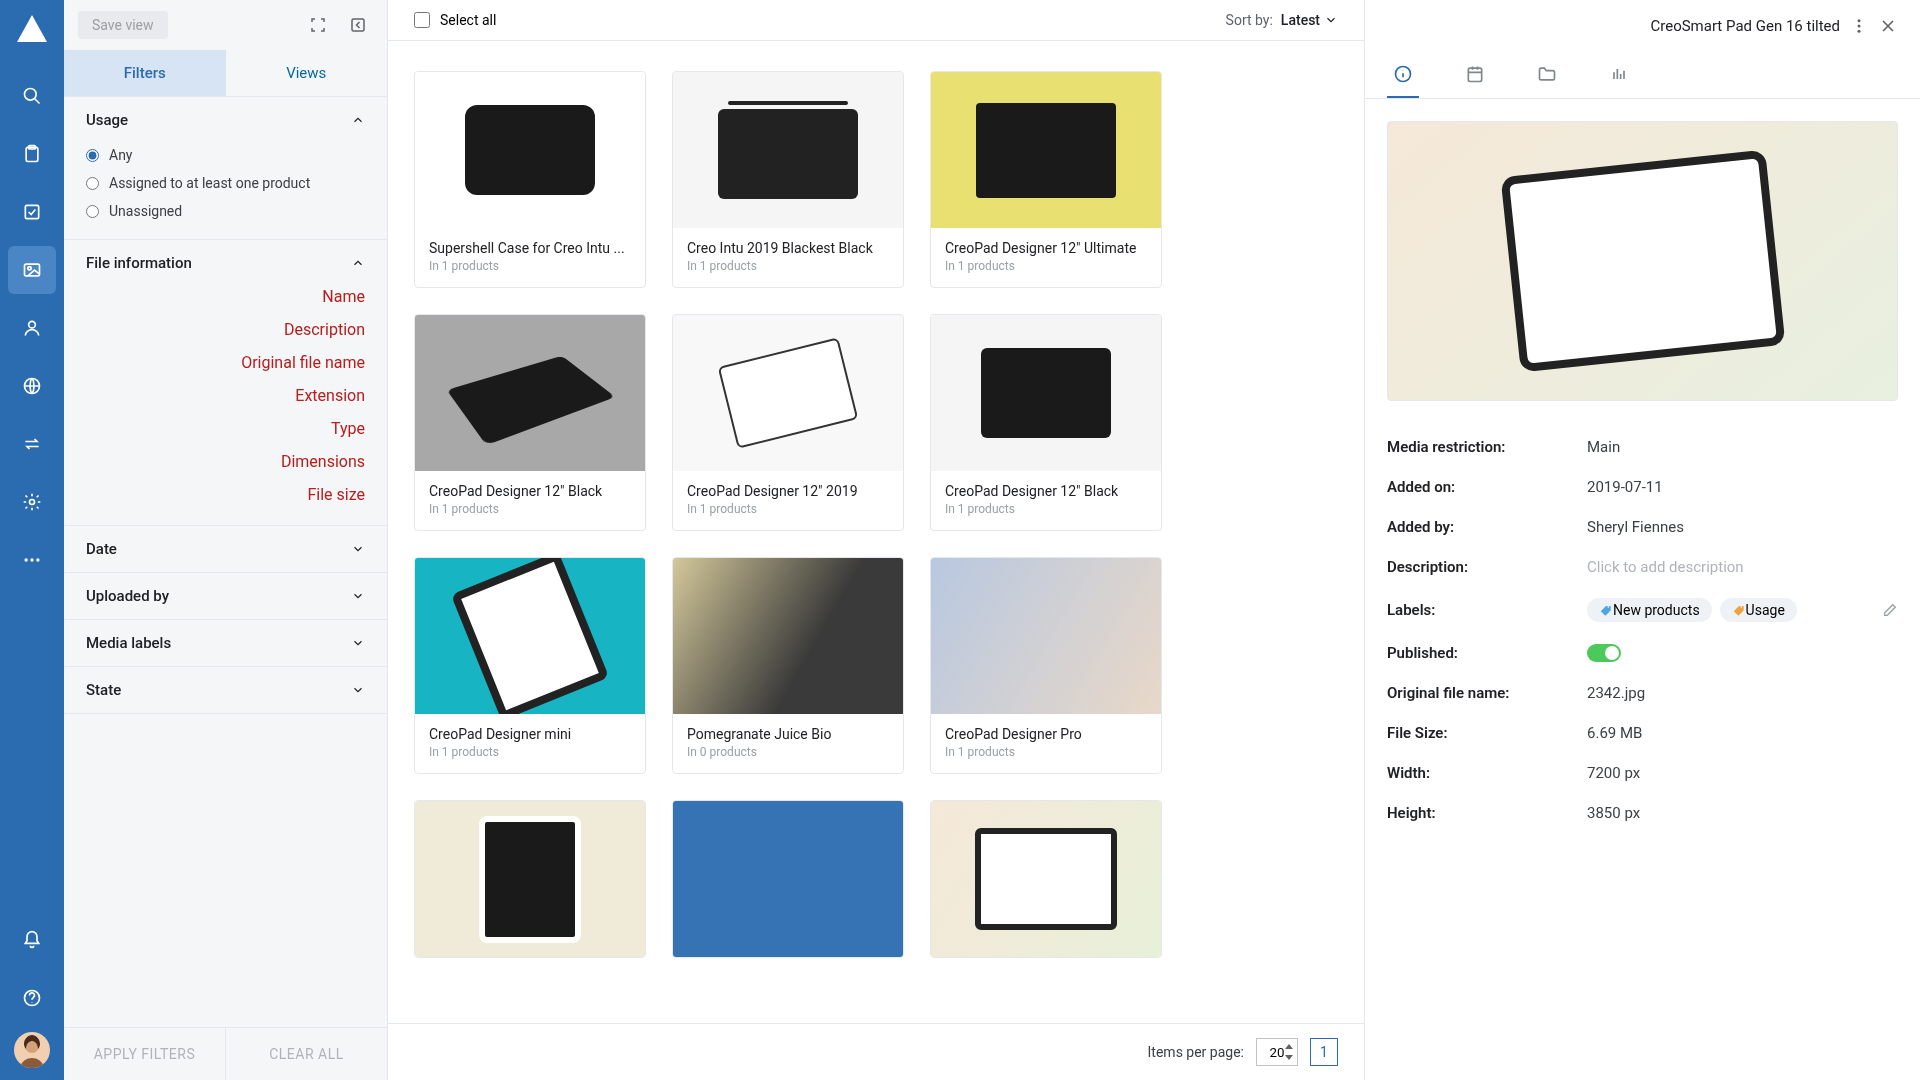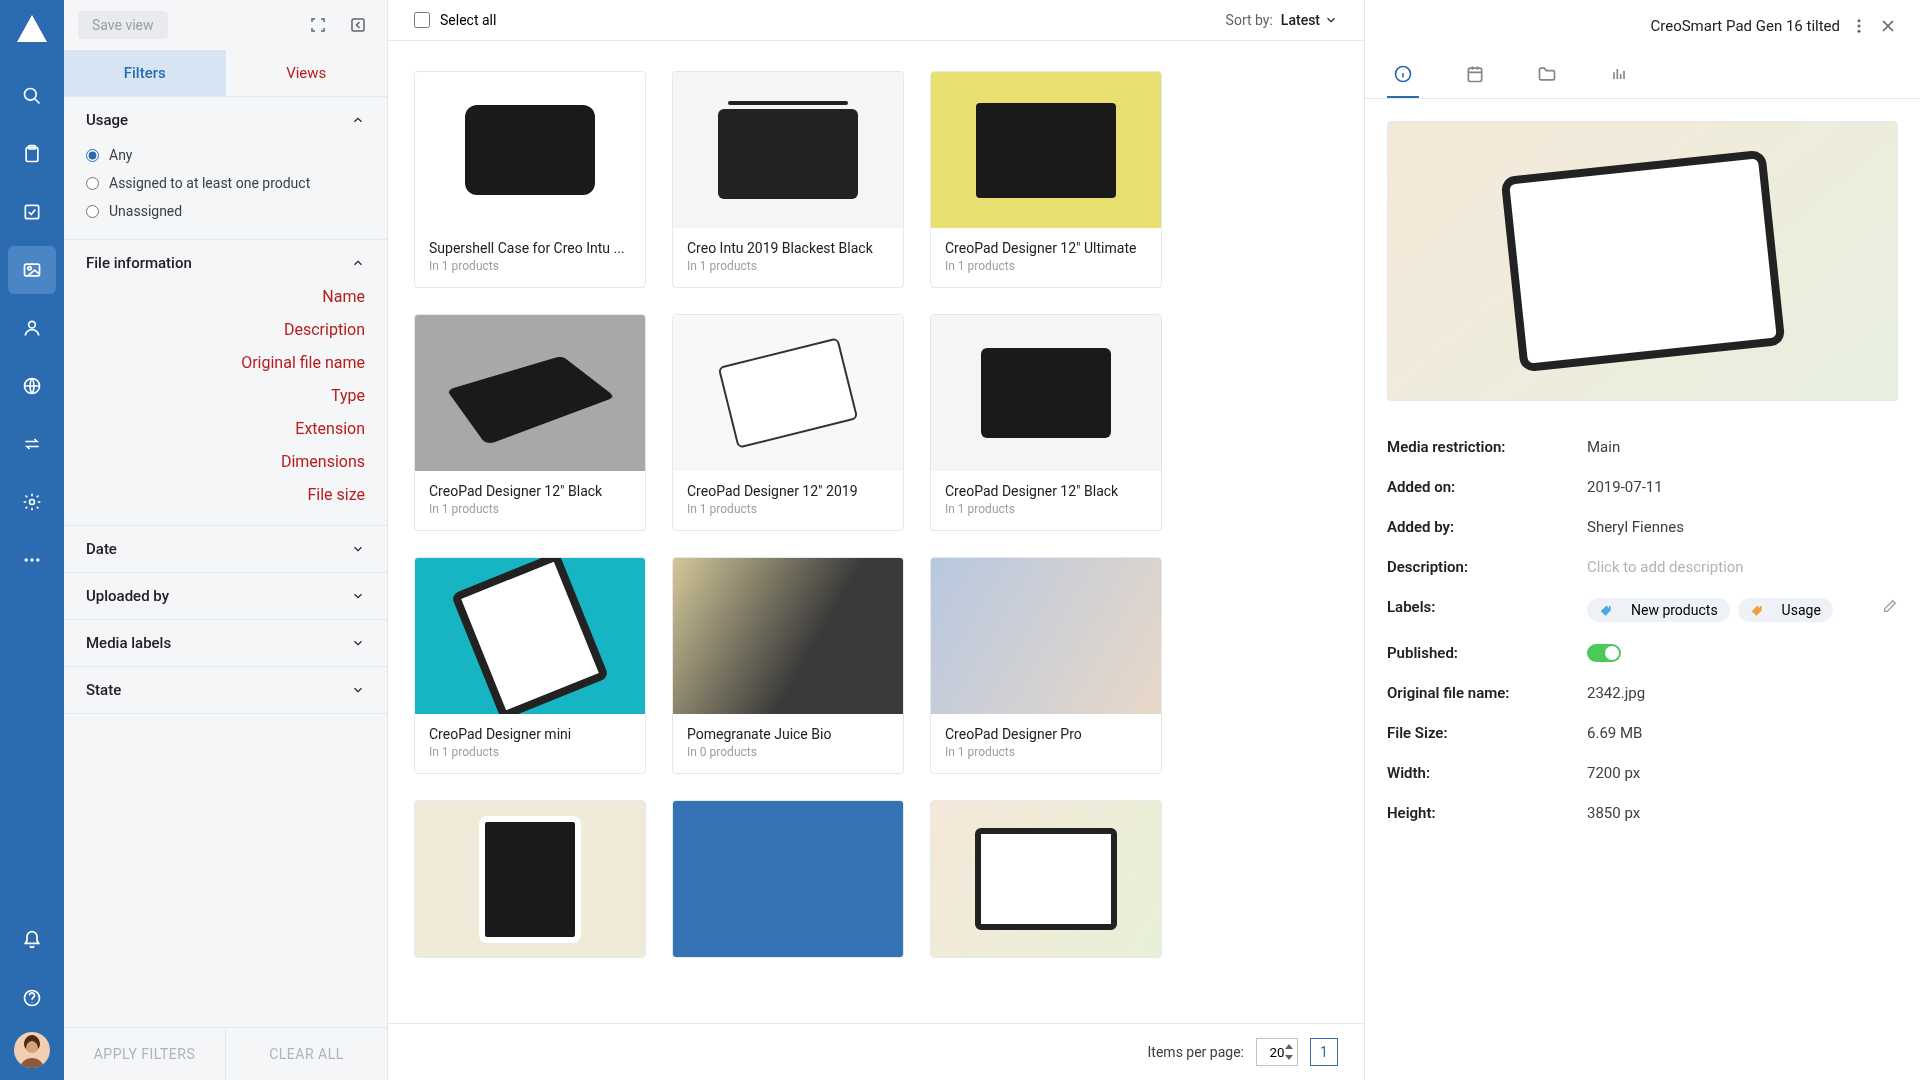--- a/index.html
+++ b/index.html
@@ -13,21 +13,21 @@
 .left-nav .spacer { flex: 1; }
 .left-nav .avatar { width: 36px; height: 36px; border-radius: 50%; background: #f0d0b0; margin-bottom: 12px; overflow: hidden; }
 
 
 .filter-sidebar { width: 324px; background: #f4f6f8; border-right: 1px solid #e4e7eb; display: flex; flex-direction: column; }
 .filter-top { display: flex; align-items: center; padding: 10px 14px; gap: 10px; }
 .save-view-btn { background: #e8eaed; color: #9aa0a6; border: none; padding: 6px 14px; border-radius: 4px; font-size: 14px; cursor: default; }
 .top-spacer { flex: 1; }
 .icon-btn-small { width: 30px; height: 30px; display: flex; align-items: center; justify-content: center; cursor: pointer; color: #5f6368; }
 .filter-tabs { display: flex; border-bottom: 1px solid #e4e7eb; }
-.filter-tab { flex: 1; text-align: center; padding: 14px 0; font-size: 15px; cursor: pointer; color: #b91c1c; }
+.filter-tab { flex: 1; text-align: center; padding: 14px 0; font-size: 15px; cursor: pointer; color: #0369a1; }
 .filter-tab.active { background: #d6e4f3; color: #2b6cb0; font-weight: 500; }
 .filter-body { flex: 1; overflow-y: auto; }
 .filter-section { border-bottom: 1px solid #e4e7eb; padding: 14px 22px; }
 .filter-section-header { display: flex; justify-content: space-between; align-items: center; cursor: pointer; font-size: 15px; font-weight: 500; color: #202124; }
 .radio-list { margin-top: 12px; }
 .radio-item { display: flex; align-items: center; padding: 6px 0; font-size: 14px; color: #3c4043; cursor: pointer; }
 .radio-item input { margin-right: 10px; accent-color: #2b6cb0; }
 .sub-list { margin-top: 8px; }
 .sub-item { padding: 7px 0; font-size: 16px; color: #b91c1c; cursor: pointer; text-align: right; }
 .filter-footer { display: flex; border-top: 1px solid #e4e7eb; }
@@ -89,26 +89,26 @@
 
 .details { width: 556px; border-left: 1px solid #e4e7eb; display: flex; flex-direction: column; overflow: hidden; }
 .details-header { display: flex; align-items: center; padding: 16px 22px; gap: 10px; }
 .details-title { font-size: 15px; color: #202124; flex: 1; text-align: right; }
 .details-tabs { display: flex; border-bottom: 1px solid #e4e7eb; padding: 0 22px; gap: 40px; }
 .details-tab { padding: 12px 6px; cursor: pointer; color: #80868b; border-bottom: 2px solid transparent; }
 .details-tab.active { color: #2b6cb0; border-bottom-color: #2b6cb0; }
 .details-body { flex: 1; overflow-y: auto; padding: 22px; }
 .preview { border: 1px solid #e4e7eb; border-radius: 4px; height: 280px; margin-bottom: 26px; background: linear-gradient(140deg,#f5e8d8 0%, #e8f0e0 100%); display:flex; align-items:center; justify-content:center; position:relative; overflow:hidden;}
 .preview::before{content:"";width:250px;height:180px;background:#fff;border:8px solid #222;border-radius:14px;transform:rotate(-6deg);}
-.prop-row { display: flex; padding: 11px 0; font-size: 15px; }
+.prop-row { display: flex; padding: 11px 0; font-size: 15px; align-items: center; }
 .prop-label { width: 200px; font-weight: 600; color: #202124; }
 .prop-value { color: #3c4043; flex: 1; }
 .prop-placeholder { color: #b0b4b9; cursor: pointer; }
 .labels { display: flex; gap: 8px; align-items: center; flex: 1; }
-.tag { display: inline-flex; align-items: center; gap: 18px; padding: 4px 12px; border-radius: 14px; font-size: 14px; background: #eef1f5; }
+.tag { display: inline-flex; align-items: center; gap: 0; padding: 4px 12px; border-radius: 14px; font-size: 14px; background: #eef1f5; }
 .tag .dot-blue { width: 14px; height: 14px; color: #4aa8e0; }
 .tag .dot-orange { width: 14px; height: 14px; color: #f0a040; }
 .edit-icon { color: #9aa0a6; cursor: pointer; }
 .toggle { width: 34px; height: 18px; border-radius: 10px; background: #d0d4d9; position: relative; cursor: pointer; }
 .toggle::after { content: ""; position: absolute; width: 14px; height: 14px; border-radius: 50%; background: #fff; top: 2px; left: 2px; transition: left .15s; }
 .toggle.on { background: #4bc95a; }
 .toggle.on::after { left: 18px; }
 
 svg { display: block; }
 .chev { transition: transform .15s; }
@@ -246,22 +246,22 @@
       <div class="filter-section-header">
         <span>File information</span>
         <svg class="chev up" width="14" height="14" viewBox="0 0 24 24" fill="none" stroke="currentColor" stroke-width="2">
             <path d="M6 9l6 6 6-6"></path>
           </svg>
       </div>
       <div class="sub-list">
         <div class="sub-item">Name</div>
         <div class="sub-item">Description</div>
         <div class="sub-item">Original file name</div>
+        <div class="sub-item">Extension</div>
         <div class="sub-item">Type</div>
-        <div class="sub-item">Extension</div>
         <div class="sub-item">Dimensions</div>
         <div class="sub-item">File size</div>
       </div>
     </div>
     <div class="filter-section">
       <div class="filter-section-header">
         <span>Date</span>
         <svg class="chev" width="14" height="14" viewBox="0 0 24 24" fill="none" stroke="currentColor" stroke-width="2">
             <path d="M6 9l6 6 6-6"></path>
           </svg>

